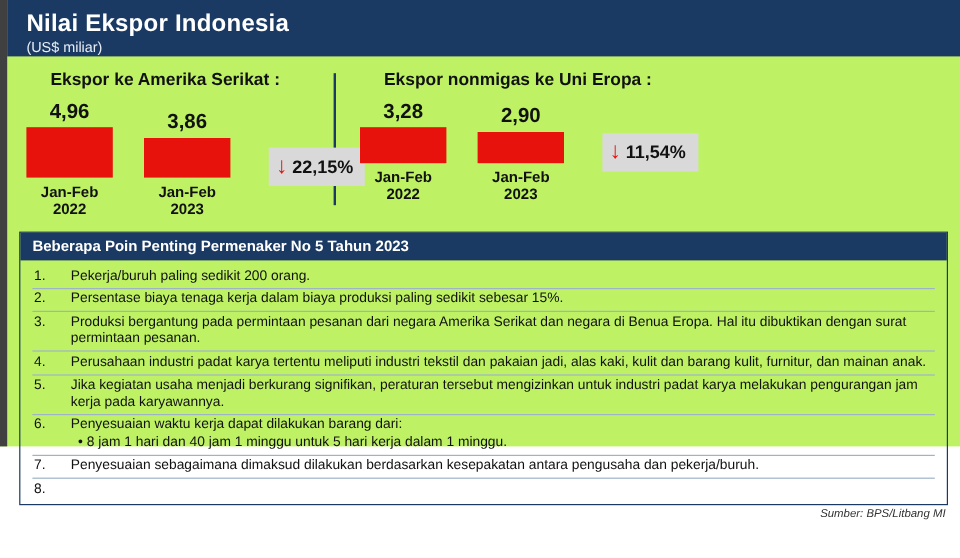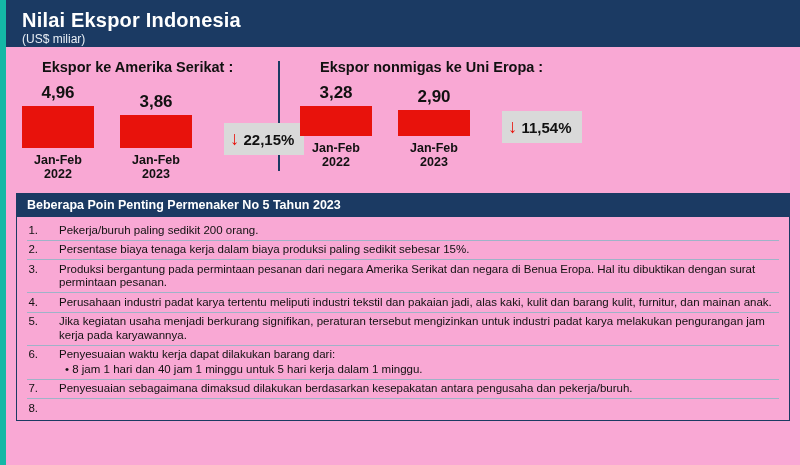--- a/index.html
+++ b/index.html
@@ -10,24 +10,24 @@
     width: 800px;
     height: 465px;
     background: #ffffff;
     font-family: "Liberation Sans", sans-serif;
     color: #111111;
     overflow: hidden;
   }
   .page {
     position: relative;
     width: 800px;
-    height: 465px;
-    box-sizing: border-box;
-    border-left: 6px solid #14b8a6;
-    background: #f9a8d4;
+    height: 372px;
+    box-sizing: border-box;
+    border-left: 6px solid #404040;
+    background: #bef264;
   }
   
   .header {
     background: #1b3a63;
     color: #ffffff;
     padding: 9px 0 10px 16px;
     height: 47px;
     box-sizing: border-box;
   }
   .header-title {
@@ -275,14 +275,15 @@
         <div class="note-text">Penyesuaian sebagaimana dimaksud dilakukan berdasarkan kesepakatan antara pengusaha dan pekerja/buruh.</div>
       </div>
 
       <div class="note">
         <div class="note-num">8.</div>
       </div>
 
     </div>
   </div>
 
+  <div class="source">Sumber: BPS/Litbang MI</div>
 
 </div>
 
 </body></html>

